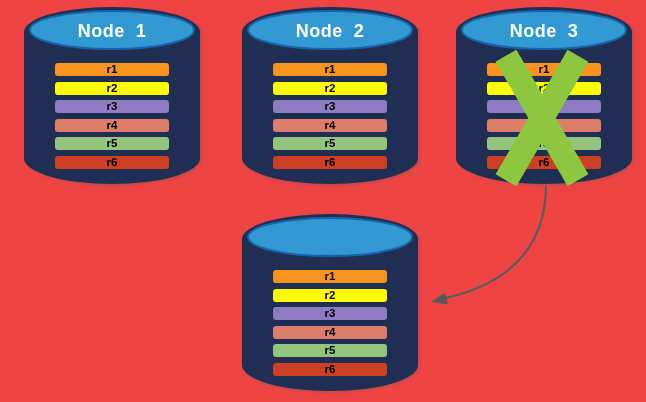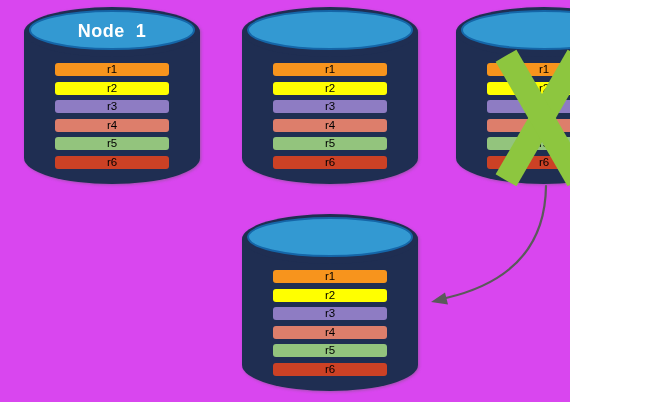--- a/index.html
+++ b/index.html
@@ -1,19 +1,19 @@
 <!DOCTYPE html>
 <html style="--cylinder-body: #1F2E52; --cylinder-top: #3399D2; --cylinder-top-stroke: #1566A8; --failure-x: #8DC63F; --arrow: #5A5A5A; --row-text: #000000; --title-text: #FFFFFF;"><head>
 <meta charset="utf-8">
 <style>
   html,body{margin:0;padding:0;background:#ffffff;}
   #canvas{
     position:relative;
-    width:570px;height:402px;
-    background:#d946ef;
+    width:646px;height:402px;
+    background:#ef4444;
     font-family:"Liberation Sans","DejaVu Sans",sans-serif;
     overflow:hidden;
   }
   .node{
     position:absolute;
     width:180px;height:182px;
   }
   .node svg.cyl{
     position:absolute;left:0;top:0;
     filter:drop-shadow(1px 1px 1.5px rgba(90,90,90,0.45));
@@ -29,21 +29,21 @@
     letter-spacing:0.5px;
   }
   .node .rows{
     position:absolute;left:33px;top:57px;
     width:114px;
     display:flex;flex-direction:column;gap:5.6px;
   }
   .row{
     height:13px;border-radius:3px;
     display:flex;align-items:center;justify-content:center;
-    font-size:11.5px;font-weight:normal;
+    font-size:11.5px;font-weight:bold;
     color:var(--row-text);
     line-height:13px;
   }
   .xmark{position:absolute;left:0;top:0;z-index:3;}
   #arrow-overlay{
     position:absolute;left:0;top:0;z-index:4;
     pointer-events:none;
   }
   .n1{left:22px;top:6px;}
   .n2{left:240px;top:6px;}
@@ -85,20 +85,21 @@
       </div>
   </div>
 
   <div class="node n2">
     <svg class="cyl" width="180" height="182" viewBox="0 0 180 182">
       <ellipse cx="90" cy="152" rx="88" ry="26" style="fill:var(--cylinder-body)"></ellipse>
       <rect x="2" y="26" width="176" height="126" style="fill:var(--cylinder-body)"></rect>
       <ellipse cx="90" cy="26" rx="88" ry="25" style="fill:var(--cylinder-body)"></ellipse>
       <ellipse cx="90" cy="24" rx="82" ry="19" style="fill:var(--cylinder-top);stroke:var(--cylinder-top-stroke);stroke-width:2"></ellipse>
     </svg>
+    <div class="title">Node  2</div>
     <div class="rows">
         <div class="row" style="background: rgb(247, 148, 29);">
           <span>r1</span>
         </div>
         <div class="row" style="background: rgb(255, 255, 0);">
           <span>r2</span>
         </div>
         <div class="row" style="background: rgb(142, 124, 195);">
           <span>r3</span>
         </div>
@@ -114,20 +115,21 @@
       </div>
   </div>
 
   <div class="node n3">
     <svg class="cyl" width="180" height="182" viewBox="0 0 180 182">
       <ellipse cx="90" cy="152" rx="88" ry="26" style="fill:var(--cylinder-body)"></ellipse>
       <rect x="2" y="26" width="176" height="126" style="fill:var(--cylinder-body)"></rect>
       <ellipse cx="90" cy="26" rx="88" ry="25" style="fill:var(--cylinder-body)"></ellipse>
       <ellipse cx="90" cy="24" rx="82" ry="19" style="fill:var(--cylinder-top);stroke:var(--cylinder-top-stroke);stroke-width:2"></ellipse>
     </svg>
+    <div class="title">Node  3</div>
     <div class="rows">
         <div class="row" style="background: rgb(247, 148, 29);">
           <span>r1</span>
         </div>
         <div class="row" style="background: rgb(255, 255, 0);">
           <span>r2</span>
         </div>
         <div class="row" style="background: rgb(142, 124, 195);">
           <span>r3</span>
         </div>

